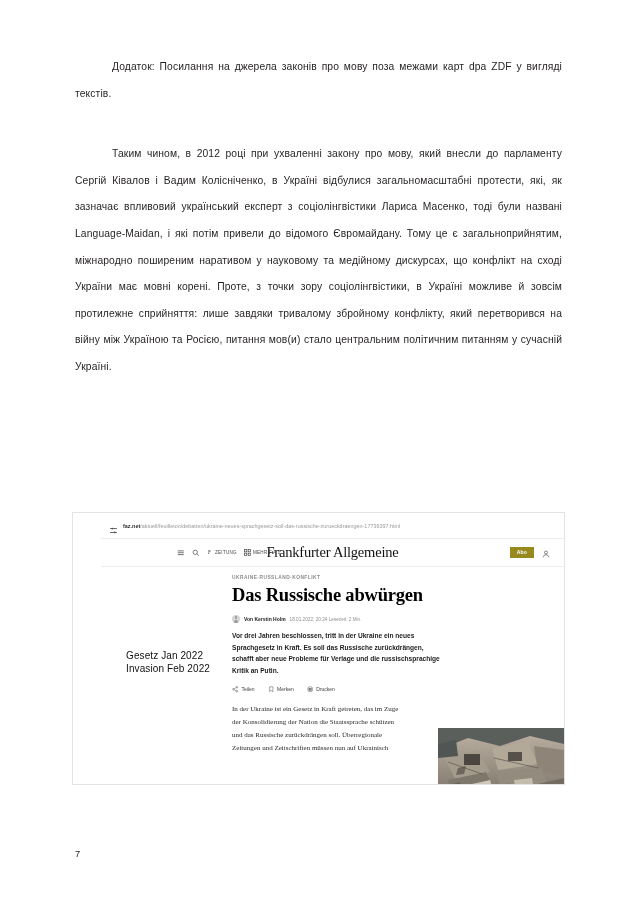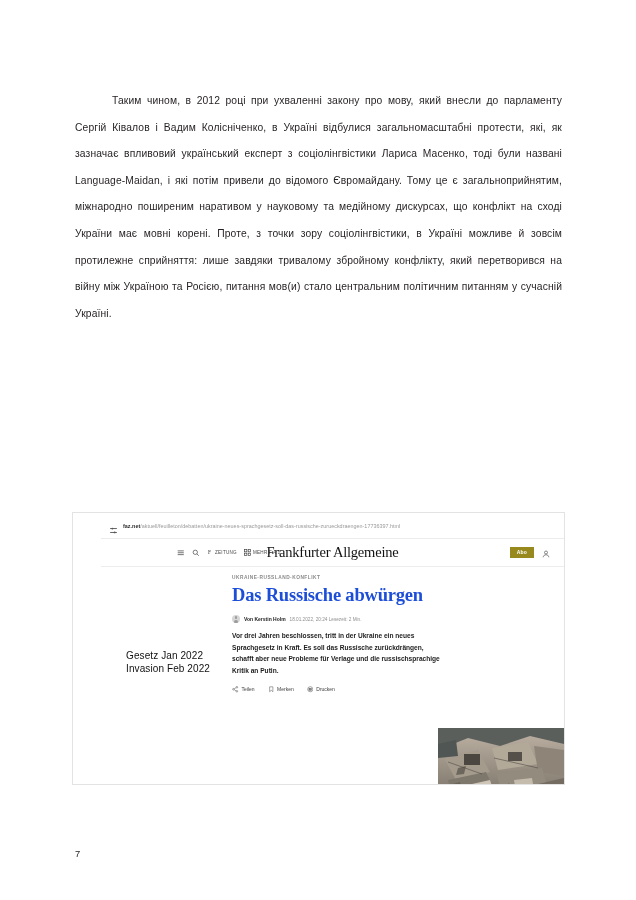--- a/index.html
+++ b/index.html
@@ -170,21 +170,21 @@
     font-size: 4.8px;
     color: #8a8a8a;
     letter-spacing: 0.5px;
     font-weight: 600;
     margin-bottom: 5px;
   }
   .headline {
     font-family: "Liberation Serif", serif;
     font-size: 18.5px;
     line-height: 21px;
-    color: #1d4ed8;
+    color: #000000;
     margin: 4px 0 9px 0;
     letter-spacing: -0.2px;
   }
   .byline {
     display: flex;
     align-items: center;
     gap: 4px;
     margin-bottom: 7px;
     white-space: nowrap;
   }
@@ -288,20 +288,21 @@
     color: #231f20;
   }
 </style>
 </head>
 <body>
 
 <div class="page">
 
   <div class="doc-body">
 
+    <p class="para indent">Додаток: Посилання на джерела законів про мову поза межами карт dpa ZDF у вигляді текстів.</p>
 
     <div class="gap-1"></div>
 
     <p class="para indent">Таким чином, в 2012 році при ухваленні закону про мову, який внесли до парламенту Сергій Ківалов і Вадим Колісніченко, в Україні відбулися загальномасштабні протести, які, як зазначає впливовий український експерт з соціолінгвістики Лариса Масенко, тоді були названі Language-Maidan, і які потім привели до відомого Євромайдану. Тому це є загальноприйнятим, міжнародно поширеним наративом у науковому та медійному дискурсах, що конфлікт на сході України має мовні корені. Проте, з точки зору соціолінгвістики, в Україні можливе й зовсім протилежне сприйняття: лише завдяки тривалому збройному конфлікту, який перетворився на війну між Україною та Росією, питання мов(и) стало центральним політичним питанням у сучасній Україні.</p>
 
     <div class="gap-2"></div>
 
   </div>
 
   <div class="shot">
@@ -416,20 +417,21 @@
                 <svg viewBox="0 0 16 16" width="6.5" height="6.5" fill="none" stroke="#555" stroke-width="1.3">
                   <circle cx="8" cy="8" r="6.3"></circle>
                   <rect x="5" y="5.6" width="6" height="2"></rect>
                   <rect x="5" y="8.8" width="6" height="2.6"></rect>
                 </svg>
               </span>
               <span class="action-lbl">Drucken</span>
             </span>
           </div>
 
+          <p class="bodytext">In der Ukraine ist ein Gesetz in Kraft getreten, das im Zuge der Konsolidierung der Nation die Staatssprache schützen und das Russische zurückdrängen soll. Überregionale Zeitungen und Zeitschriften müssen nun auf Ukrainisch</p>
         </div>
 
         <div class="art-photo">
           <svg viewBox="0 0 126 85" preserveAspectRatio="none" aria-hidden="true">
             <defs>
               <linearGradient id="sky" x1="0" y1="0" x2="0" y2="1">
                 <stop offset="0%" stop-color="#8e9aa0"></stop>
                   <stop offset="100%" stop-color="#6e7a80"></stop>
               </linearGradient>
               <linearGradient id="rub" x1="0" y1="0" x2="0" y2="1">

